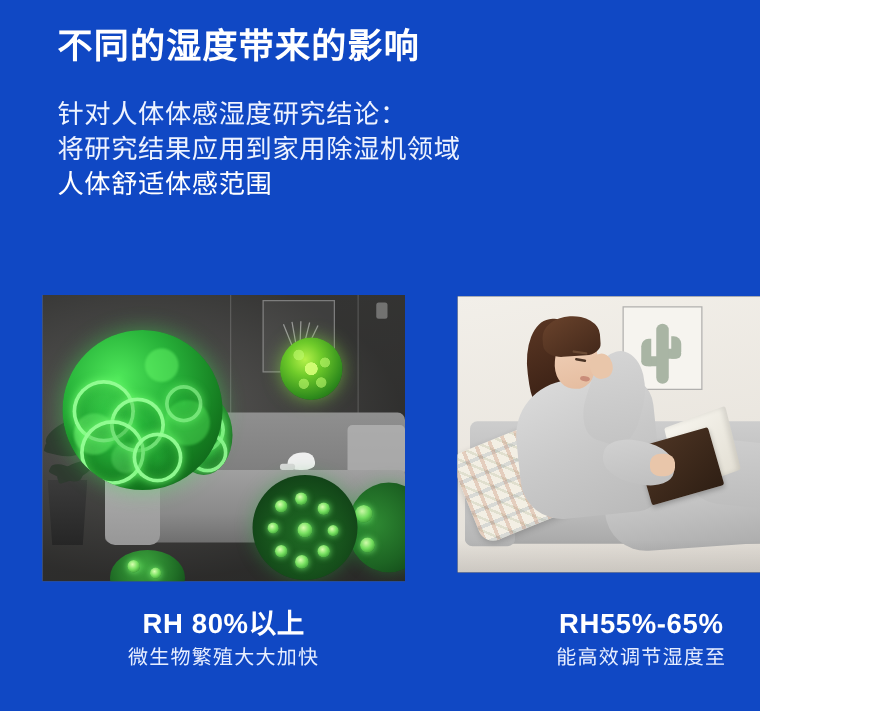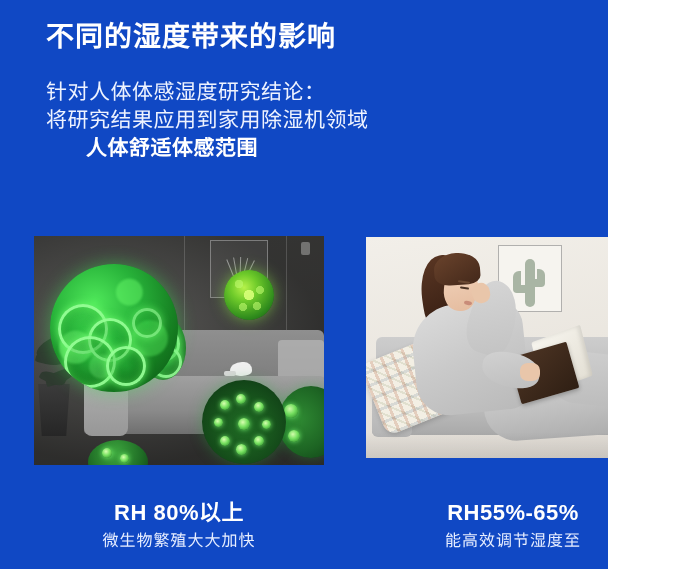--- a/index.html
+++ b/index.html
@@ -41,23 +41,22 @@
     width: 450px;
   }
   .copy-line {
     font-size: 21px;
     line-height: 28px;
     color: #eef3ff;
     letter-spacing: 0.5px;
     white-space: nowrap;
   }
   .copy-line.strong {
-    font-weight: 700;
+    font-weight: 400;
     color: #ffffff;
-    margin-left: 40px;
   }
   .copy-line .hl {
     font-weight: 700;
     color: #ffffff;
   }
 
   
   .panels {
     position: absolute;
     left: 0;
@@ -483,21 +482,21 @@
     background:
       repeating-linear-gradient(90deg, rgba(190,120,90,0.28) 0 3px, transparent 3px 11px),
       repeating-linear-gradient(0deg, rgba(120,140,160,0.22) 0 3px, transparent 3px 13px),
       repeating-linear-gradient(45deg, rgba(150,160,120,0.20) 0 2px, transparent 2px 9px);
   }
 
   
   .captions {
     position: absolute;
     left: 0;
-    top: 498px;
+    top: 484px;
     width: 700px;
     height: 71px;
   }
   .caption-col {
     position: absolute;
     top: 0;
     text-align: center;
   }
   .caption-col-left  { left: 34px;  width: 290px; }
   .caption-col-right { left: 366px; width: 294px; }

